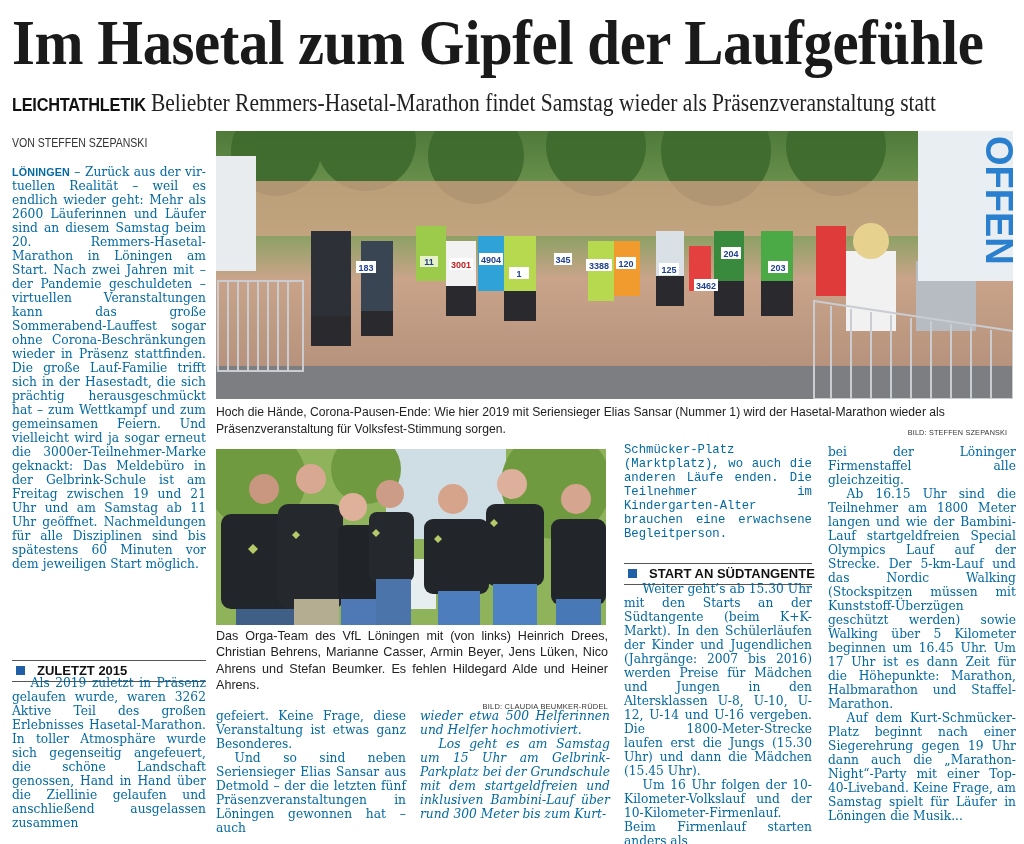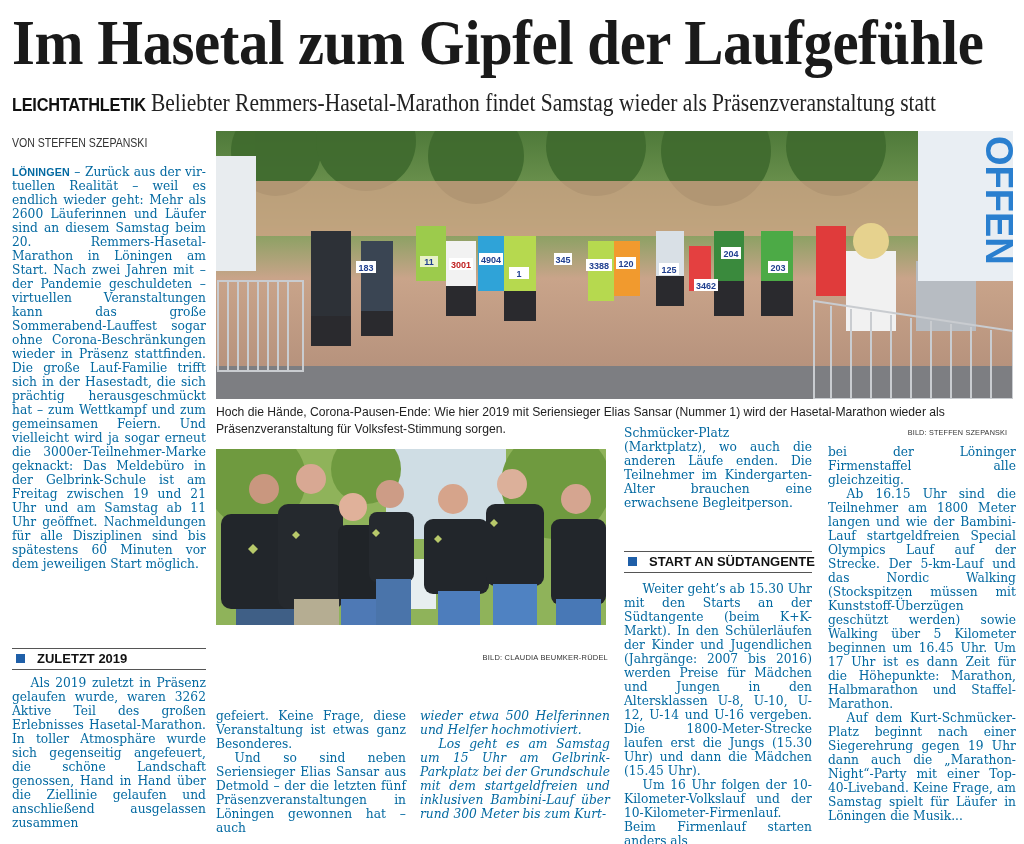--- a/index.html
+++ b/index.html
@@ -35,36 +35,36 @@
   .col .place { font-family: "Liberation Sans", sans-serif; font-weight: bold; font-size: 11.5px; letter-spacing: 0.2px; }
   .col .t { display: block; transform: scaleX(0.93); transform-origin: left top; width: 107.5%; }
 
   .col1 { left: 12px; top: 165px; width: 194px; }
   .col1b { left: 12px; top: 676px; width: 194px; }
 
   .subhead {
     position: absolute; height: 22px;
     border-top: 1.5px solid #555; border-bottom: 1.5px solid #555;
     font-family: "Liberation Sans", sans-serif; font-weight: bold; font-size: 13px;
-    line-height: 19px; color: #111; padding-left: 4px; white-space: nowrap;
+    line-height: 19px; color: #111; padding-left: 4px; white-space: nowrap; margin-top: 12px;
   }
   .subhead .sq { display: inline-block; width: 9px; height: 9px; background: #1f5fa8; margin-right: 12px; vertical-align: 0px; }
 
   .photo { position: absolute; overflow: hidden; }
   .caption { position: absolute; font-family: "Liberation Sans", sans-serif; color: #222; }
   .credit { font-family: "Liberation Sans", sans-serif; font-size: 7.5px; color: #333; letter-spacing: 0.2px; white-space: nowrap; }
 
   .cap1 { left: 216px; top: 404px; width: 800px; font-size: 12.6px; line-height: 16.5px; transform: scaleX(0.965); transform-origin: left top; }
   .cap1 .credit { position: absolute; right: -20px; top: 21px; }
   .cap2 { left: 216px; top: 628px; width: 392px; font-size: 12.6px; line-height: 16.3px; text-align: justify; }
   .cap2 .credit { float: right; margin-top: 22px; }
 
   .col2 { left: 216px; top: 709px; width: 190px; }
   .col3 { left: 420px; top: 709px; width: 190px; font-style: italic; }
-  .col4a { left: 624px; top: 426px; width: 188px; }
+  .col4a { left: 624px; top: 443px; width: 188px; font-family: Liberation Mono, monospace; }
   .col4b { left: 624px; top: 582px; width: 188px; }
   .col5 { left: 828px; top: 445px; width: 188px; }
 
   
   .p1 { left: 216px; top: 131px; width: 797px; height: 268px; background: #6f8f53; }
   .p2 { left: 216px; top: 449px; width: 390px; height: 176px; background: #9fbe6a; }
 </style>
 </head>
 <body>
 
@@ -73,21 +73,21 @@
   <span class="kicker">LEICHTATHLETIK</span><span>Beliebter Remmers-Hasetal-Marathon findet Samstag wieder als Präsenzveranstaltung statt</span>
 </div>
 
 <div class="byline">VON STEFFEN SZEPANSKI</div>
 
 <div class="col col1">
   <p class="t"><span class="place">LÖNINGEN</span><span> – Zurück aus der vir-tuellen Realität – weil es endlich wieder geht: Mehr als 2600 Läuferinnen und Läufer sind an diesem Samstag beim 20. Remmers-Hasetal-Marathon in Löningen am Start. Nach zwei Jahren mit – der Pandemie geschuldeten – virtuellen Veranstaltungen kann das große Sommerabend-Lauffest sogar ohne Corona-Beschränkungen wieder in Präsenz stattfinden. Die große Lauf-Familie trifft sich in der Hasestadt, die sich prächtig herausgeschmückt hat – zum Wettkampf und zum gemeinsamen Feiern. Und vielleicht wird ja sogar erneut die 3000er-Teilnehmer-Marke geknackt: Das Meldebüro in der Gelbrink-Schule ist am Freitag zwischen 19 und 21 Uhr und am Samstag ab 11 Uhr geöffnet. Nachmeldungen für alle Disziplinen sind bis spätestens 60 Minuten vor dem jeweiligen Start möglich.</span></p>
 </div>
 
 <div class="subhead" style="left:12px; top:648px; width:194px;">
-  <span class="sq"></span><span>ZULETZT 2019</span>
+  <span class="sq"></span><span>ZULETZT 2015</span>
 </div>
 
 <div class="col col1b">
   <p class="indent t">Als 2019 zuletzt in Präsenz gelaufen wurde, waren 3262 Aktive Teil des großen Erlebnisses Hasetal-Marathon. In toller Atmosphäre wurde sich gegenseitig angefeuert, die schöne Landschaft genossen, Hand in Hand über die Ziellinie gelaufen und anschließend ausgelassen zusammen</p>
 </div>
 
 <div class="photo p1">
   <svg width="797" height="268" viewBox="0 0 797 268">
     <defs>
       <linearGradient id="sky1" x1="0" y1="0" x2="0" y2="1">
@@ -249,20 +249,21 @@
       <polygon points="37,95 42,100 37,105 32,100"></polygon>
         <polygon points="80,82 84,86 80,90 76,86"></polygon>
       <polygon points="160,80 164,84 160,88 156,84"></polygon>
         <polygon points="222,86 226,90 222,94 218,90"></polygon>
         <polygon points="278,70 282,74 278,78 274,74"></polygon>
     </g>
   </svg>
 </div>
 
 <div class="caption cap2">
+  <span>Das Orga-Team des VfL Löningen mit (von links) Heinrich Drees, Christian Behrens, Marianne Casser, Armin Beyer, Jens Lüken, Nico Ahrens und Stefan Beumker. Es fehlen Hildegard Alde und Heiner Ahrens.</span>
   <span class="credit">BILD: CLAUDIA BEUMKER-RÜDEL</span>
 </div>
 
 <div class="col col2">
   <p class="t">gefeiert. Keine Frage, diese Veranstaltung ist etwas ganz Besonderes.</p>
   <p class="indent t">Und so sind neben Seriensieger Elias Sansar aus Detmold – der die letzten fünf Präsenzveranstaltungen in Löningen gewonnen hat – auch</p>
 </div>
 
 <div class="col col3">
   <p class="t">wieder etwa 500 Helferinnen und Helfer hochmotiviert.</p>

